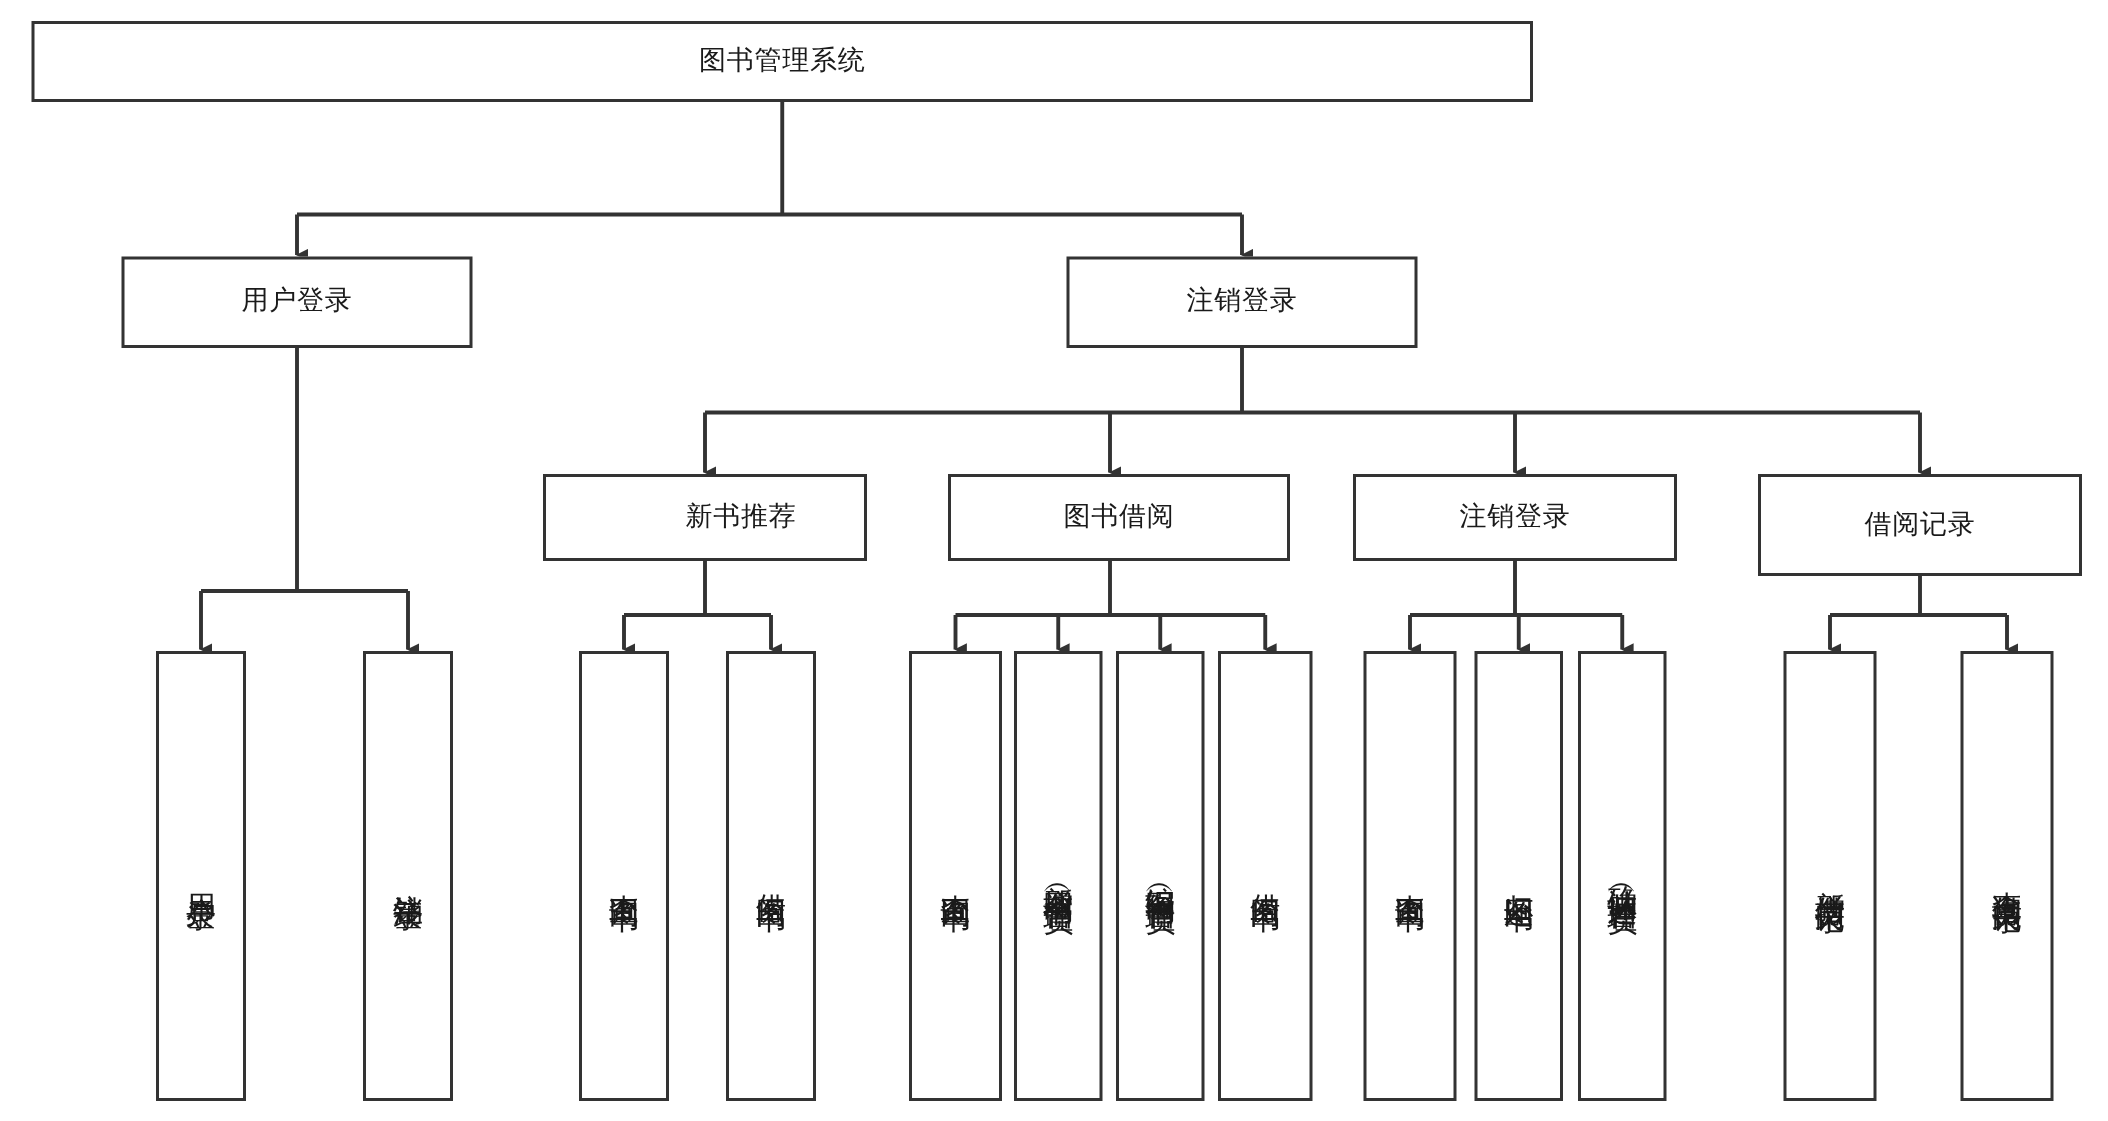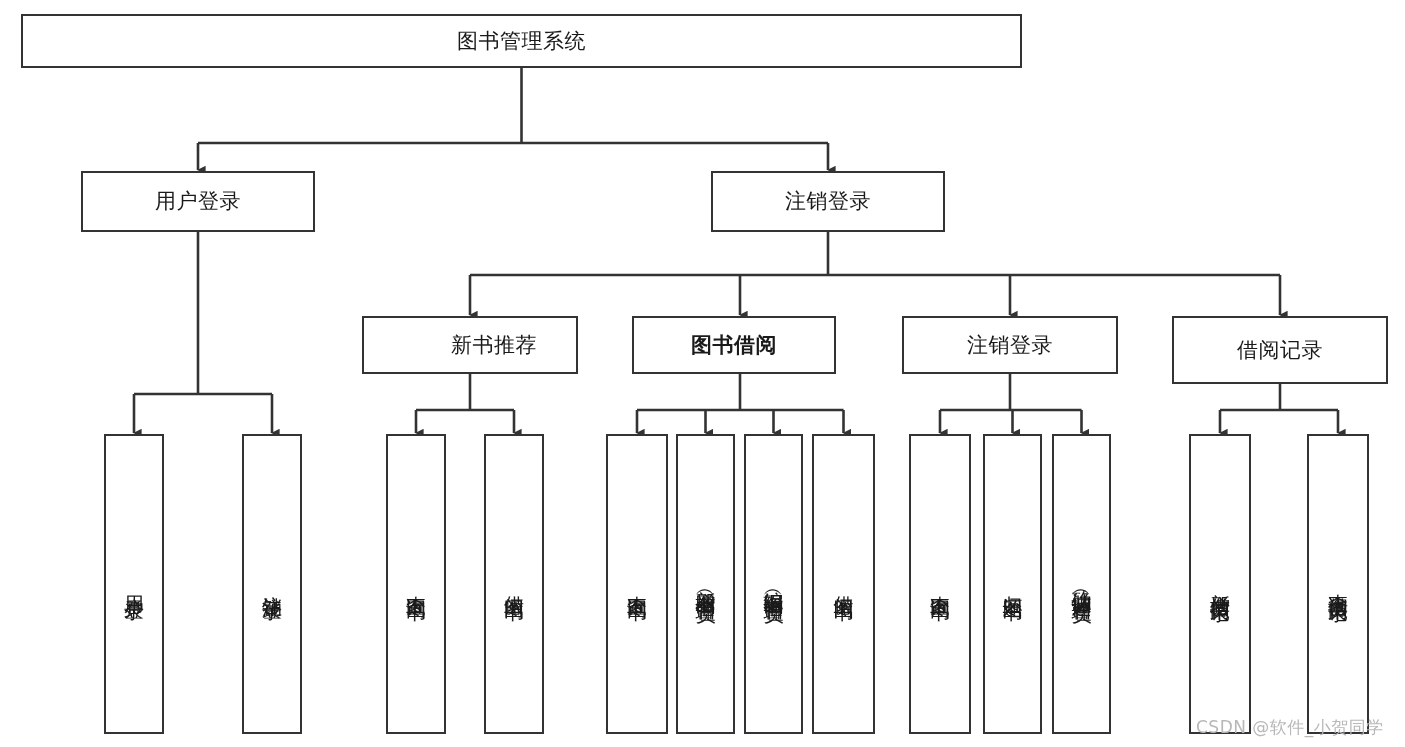--- a/index.html
+++ b/index.html
@@ -30,21 +30,21 @@
     box-sizing: border-box;
     background: #ffffff;
     border: 2px solid #333333;
     display: flex;
     align-items: center;
     justify-content: center;
     text-align: center;
   }
   .node .label {
     color: #1a1a1a;
-    font-size: 21px;
+    font-size: 18px;
     line-height: 1.25;
     letter-spacing: 0.5px;
     white-space: nowrap;
   }
   .node.vertical .label {
     writing-mode: vertical-rl;
     text-orientation: upright;
     letter-spacing: 4px;
     white-space: nowrap;
   }
@@ -117,21 +117,21 @@
       </div>
       <div class="node" style="left: 81px; top: 171px; width: 234px; height: 61px;">
         <span class="label">用户登录</span>
       </div>
       <div class="node" style="left: 711px; top: 171px; width: 234px; height: 61px;">
         <span class="label">注销登录</span>
       </div>
       <div class="node" style="left: 362px; top: 316px; width: 216px; height: 58px; padding-left: 48px;">
         <span class="label">新书推荐</span>
       </div>
-      <div class="node" style="left: 632px; top: 316px; width: 204px; height: 58px; font-weight: bold;">
+      <div class="node" style="left: 632px; top: 316px; width: 228px; height: 58px;">
         <span class="label">图书借阅</span>
       </div>
       <div class="node" style="left: 902px; top: 316px; width: 216px; height: 58px;">
         <span class="label">注销登录</span>
       </div>
       <div class="node" style="left: 1172px; top: 316px; width: 216px; height: 68px;">
         <span class="label">借阅记录</span>
       </div>
       <div class="node vertical narrow" style="left: 104px; top: 434px; width: 60px; height: 300px;">
         <span class="label">用户登录</span>
@@ -167,14 +167,13 @@
         <span class="label">确认归还（管理员）</span>
       </div>
       <div class="node vertical narrow" style="left: 1189px; top: 434px; width: 62px; height: 300px;">
         <span class="label">新增借阅记录</span>
       </div>
       <div class="node vertical narrow" style="left: 1307px; top: 434px; width: 62px; height: 300px;">
         <span class="label">查询借阅记录</span>
       </div>
     </div>
 
-  <div class="watermark" style="left: 1196px; top: 716px;">CSDN @软件_小贺同学</div>
 </div>
 
 </body></html>

